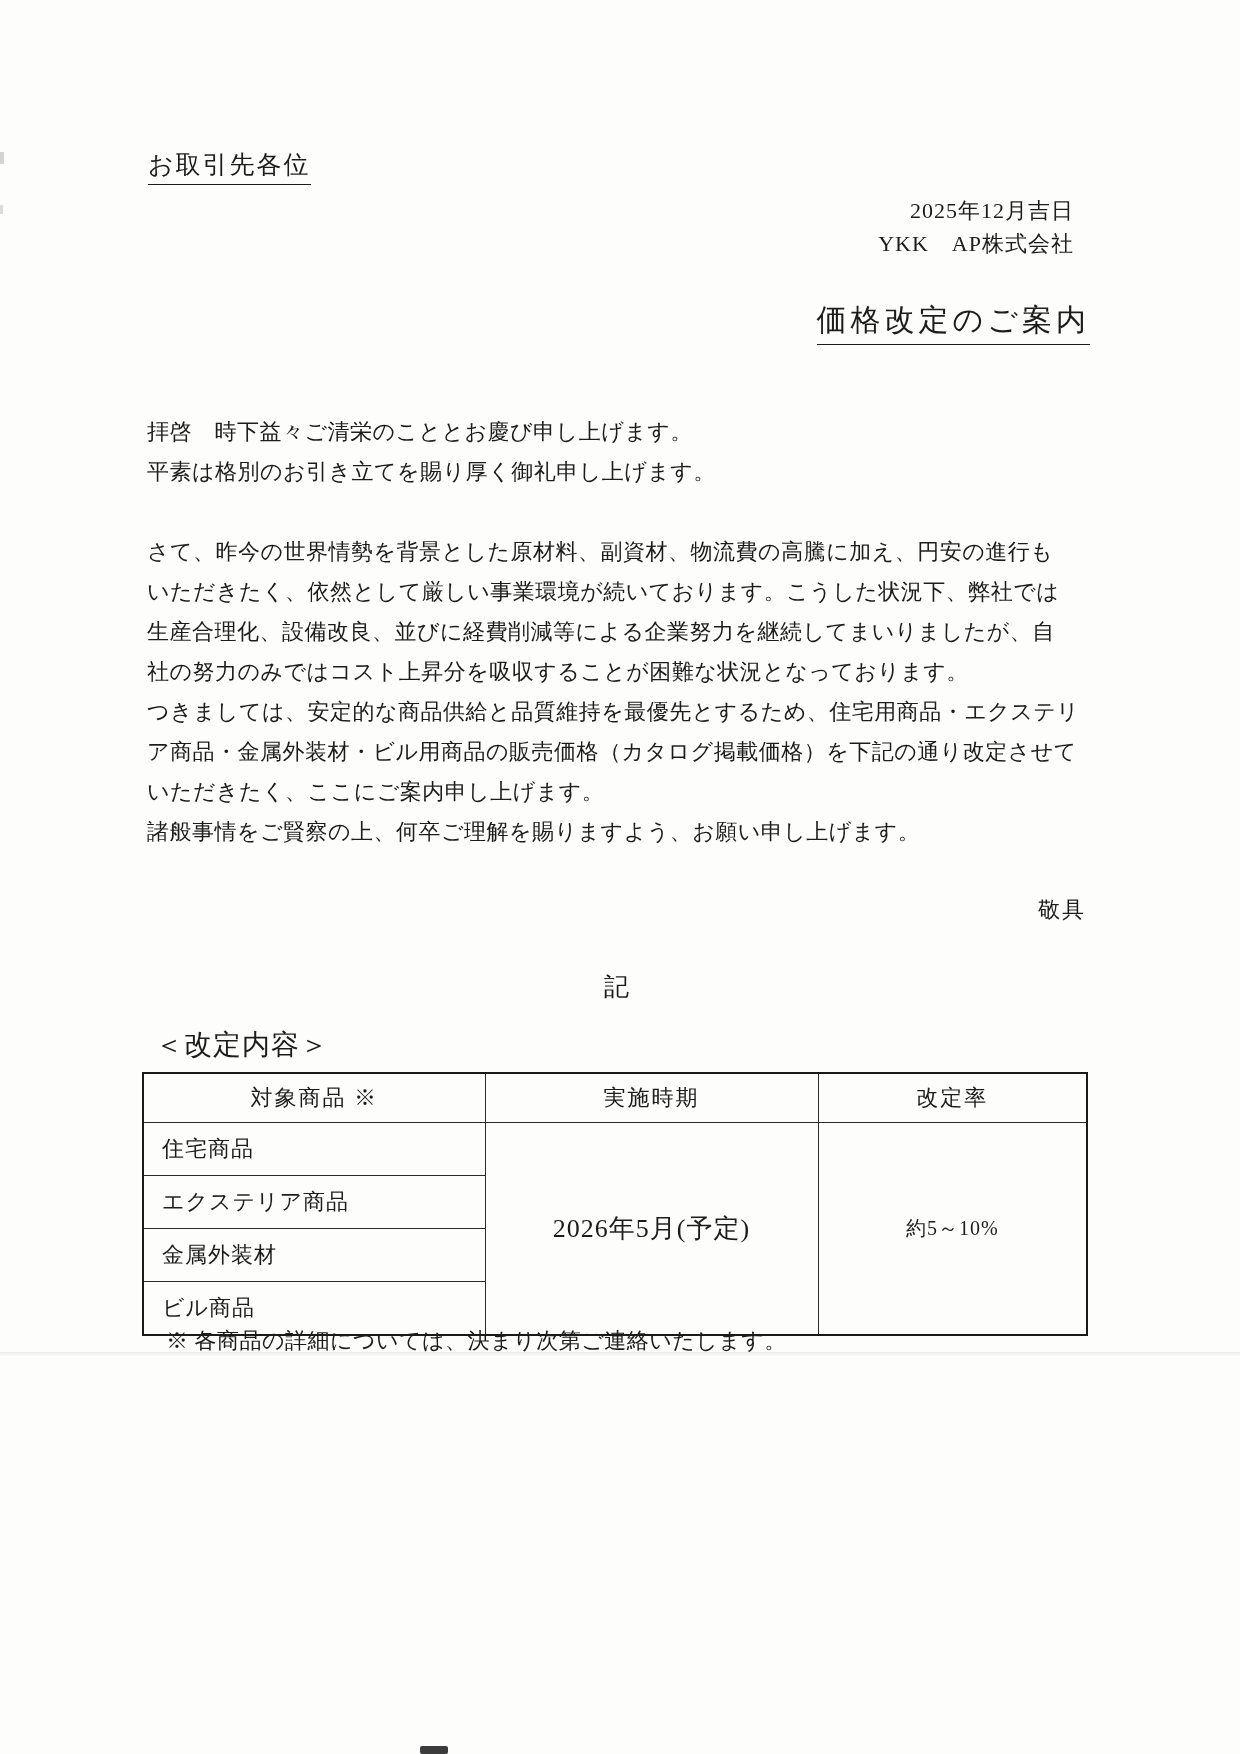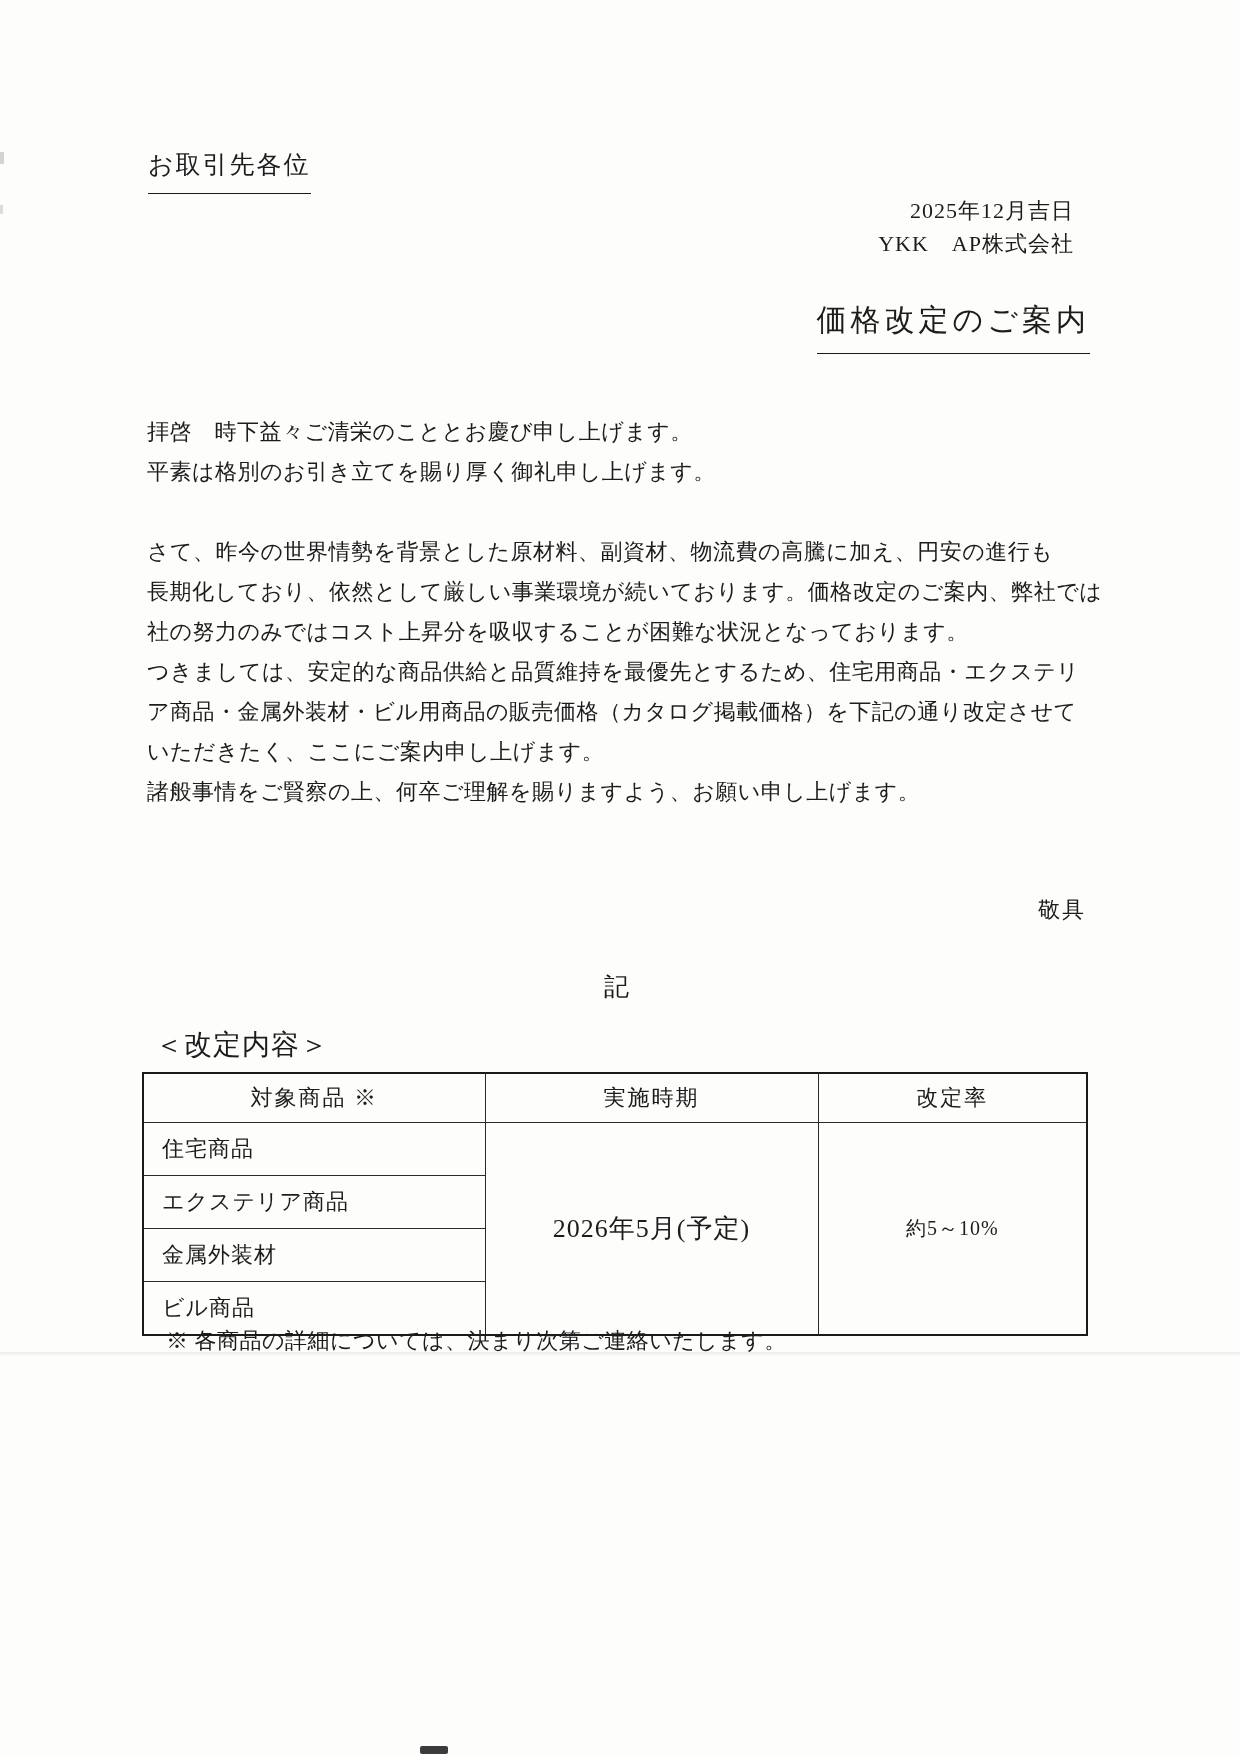--- a/index.html
+++ b/index.html
@@ -12,21 +12,21 @@
     width: 1240px;
     height: 1754px;
     background: #fdfdfc;
     overflow: hidden;
     font-family: "Liberation Serif", "DejaVu Serif", serif;
     color: #1c1c1c;
   }
   .u {
     display: inline-block;
     border-bottom: 1.8px solid #1c1c1c;
-    padding-bottom: 12px;
+    padding-bottom: 3px;
   }
   .recipient {
     position: absolute;
     left: 148px;
     top: 148px;
     font-size: 25px;
     letter-spacing: 2px;
   }
   .date-block {
     position: absolute;
@@ -183,21 +183,22 @@
 
   <div class="title-wrap">
     <span class="title-text u">価格改定のご案内</span>
   </div>
 
   <div class="letter-body">
     <div class="line">拝啓　時下益々ご清栄のこととお慶び申し上げます。</div>
     <div class="line">平素は格別のお引き立てを賜り厚く御礼申し上げます。</div>
     <div class="spacer"></div>
     <div class="line">さて、昨今の世界情勢を背景とした原材料、副資材、物流費の高騰に加え、円安の進行も</div>
-    <div class="line">長期化しており、依然として厳しい事業環境が続いております。価格改定のご案内、弊社では</div>
+    <div class="line">いただきたく、依然として厳しい事業環境が続いております。こうした状況下、弊社では</div>
+    <div class="line">生産合理化、設備改良、並びに経費削減等による企業努力を継続してまいりましたが、自</div>
     <div class="line">社の努力のみではコスト上昇分を吸収することが困難な状況となっております。</div>
     <div class="line">つきましては、安定的な商品供給と品質維持を最優先とするため、住宅用商品・エクステリ</div>
     <div class="line">ア商品・金属外装材・ビル用商品の販売価格（カタログ掲載価格）を下記の通り改定させて</div>
     <div class="line">いただきたく、ここにご案内申し上げます。</div>
     <div class="line">諸般事情をご賢察の上、何卒ご理解を賜りますよう、お願い申し上げます。</div>
   </div>
 
   <div class="closing">敬具</div>
 
   <div class="record-mark">記</div>

